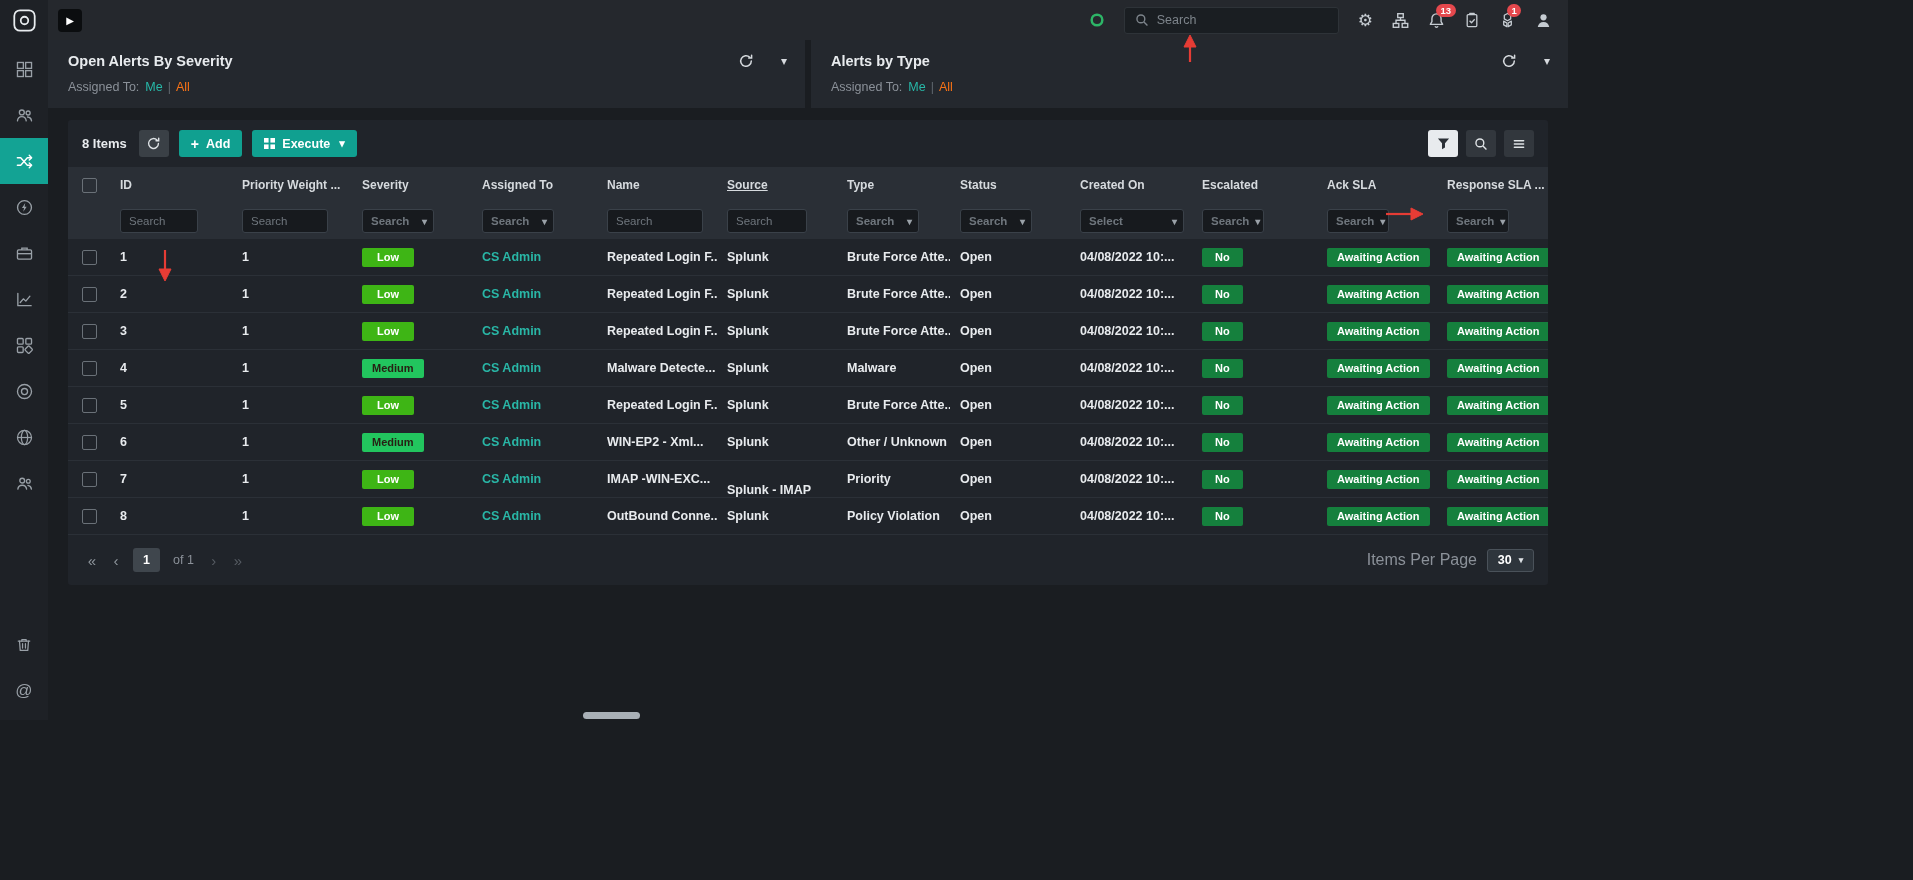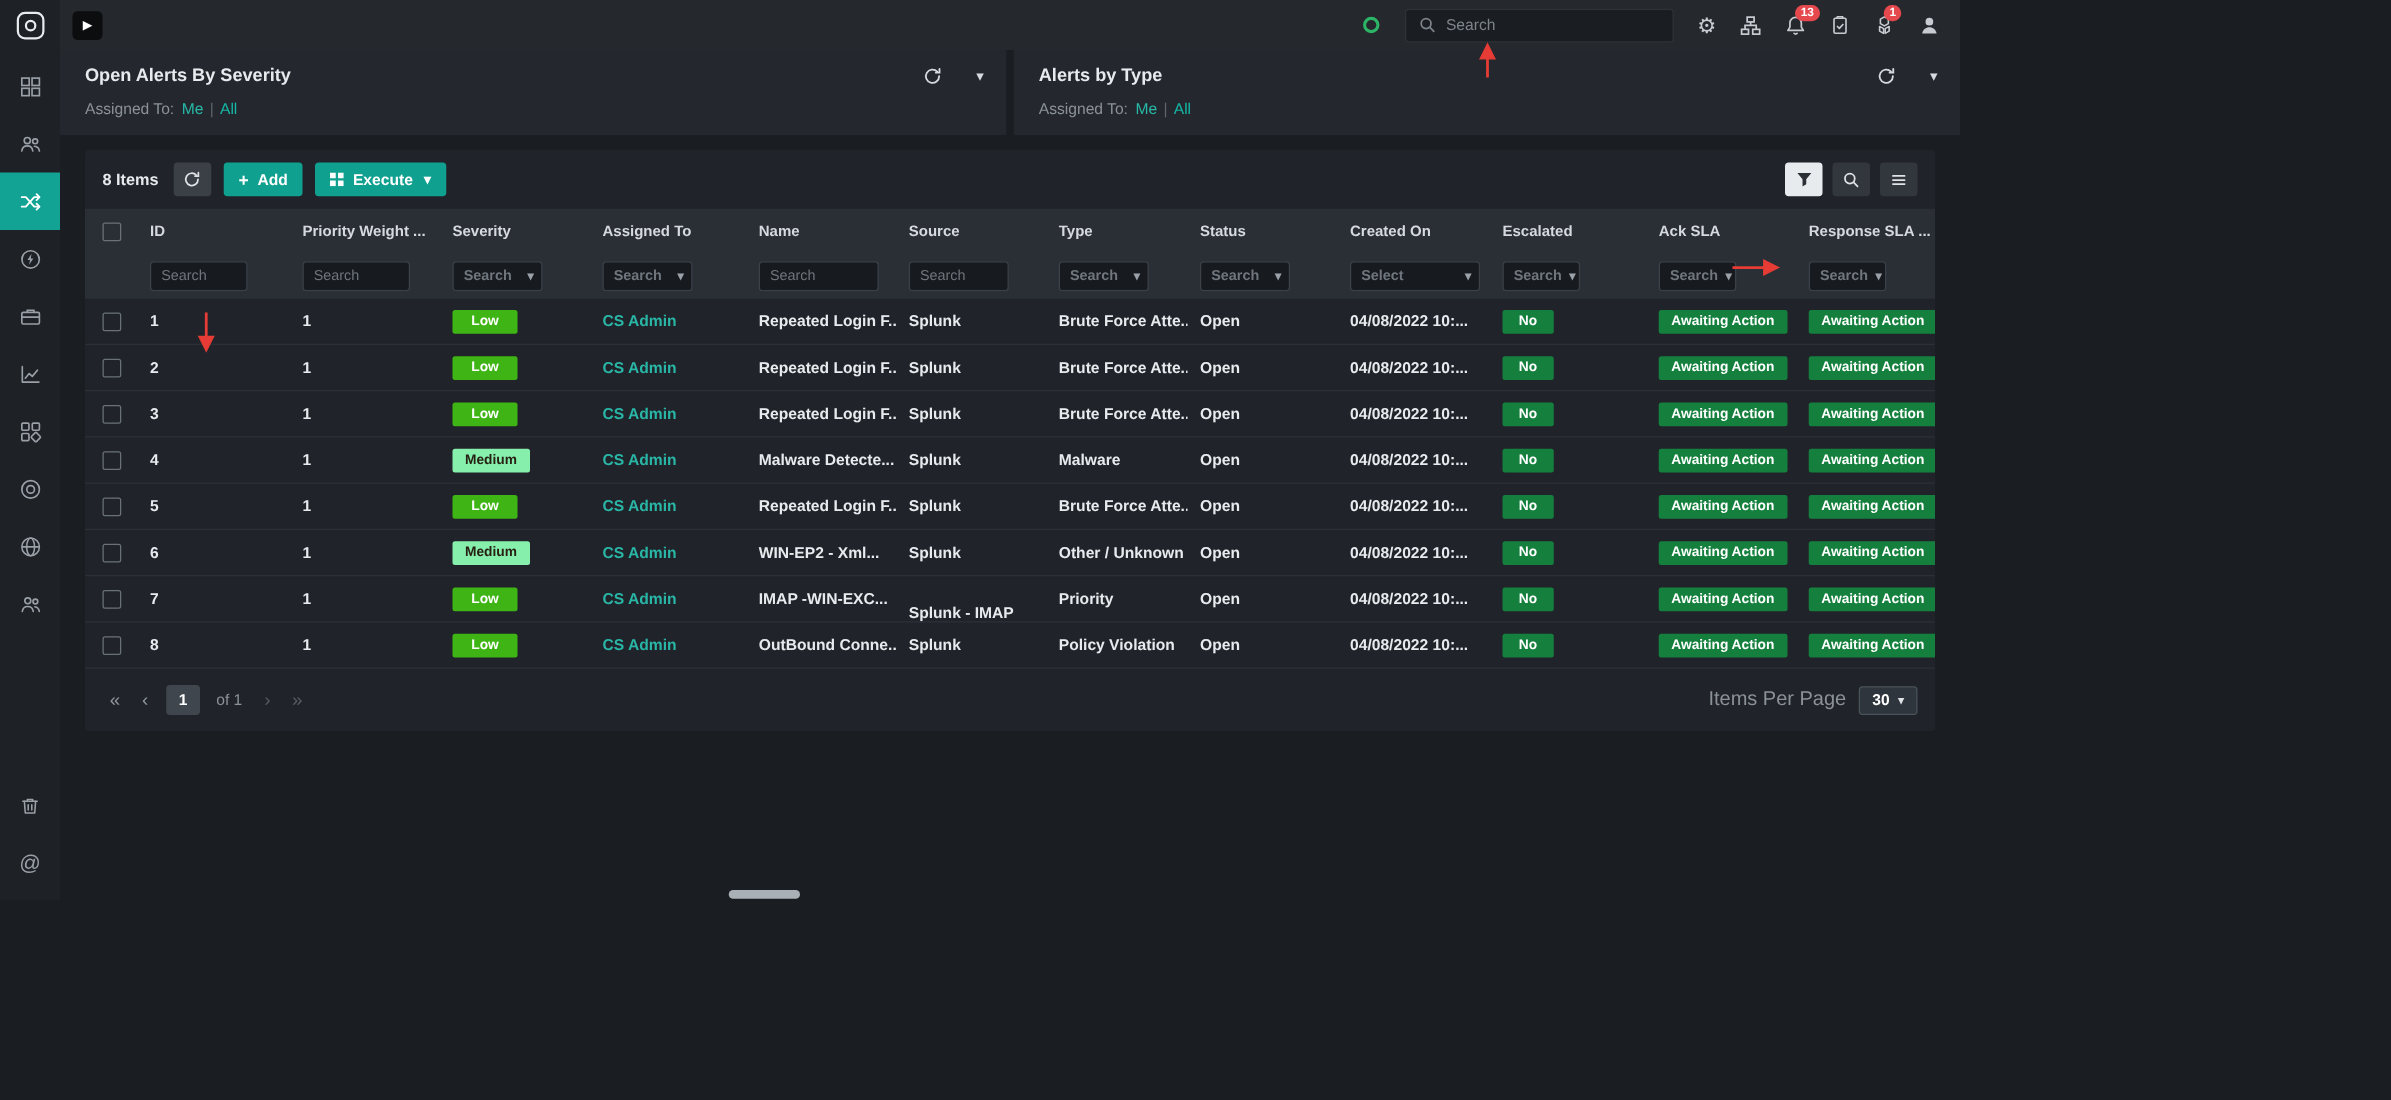--- a/index.html
+++ b/index.html
@@ -36,21 +36,21 @@
   .widgets{display:flex;gap:6px}
   .widget{flex:1;background:#24282e;padding:13px 18px 14px 20px}
   .widget-head{display:flex;align-items:center}
   .widget-title{font-size:14.5px;font-weight:700;color:#e8ebee}
   .widget-actions{margin-left:auto;display:flex;align-items:center;gap:28px;color:#d6dade}
   .w-refresh,.w-caret{cursor:pointer;display:flex;align-items:center}
   .w-caret{font-size:12px}
   .assigned-row{margin-top:11px;font-size:12.5px;color:#8b9199}
   .assigned-row .me{color:#27b8a8;margin-left:6px;cursor:pointer}
   .assigned-row .pipe{color:#5f666d;margin:0 5px}
-  .assigned-row .all{color:#14b8a6;cursor:pointer}
+  .assigned-row .all{color:#f97316;cursor:pointer}
 
   
   .table-card{margin:12px 20px 0 20px;background:#20242a;border-radius:3px;padding-bottom:2px}
   .table-toolbar{display:flex;align-items:center;padding:10px 14px;gap:10px}
   .items-count{font-size:13px;font-weight:700;color:#e8ebee;margin-right:2px}
   .tool-btn{height:27px;border:none;border-radius:3px;display:flex;align-items:center;justify-content:center;cursor:pointer}
   .btn-dark{width:30px;background:#3a4046;color:#dfe3e6}
   .btn-teal{background:#10a090;color:#fff;font-size:12.5px;font-weight:700;padding:0 12px;gap:7px}
   .btn-teal .plus{font-size:14px;font-weight:700;line-height:1}
   .btn-teal .caret{font-size:11px;margin-left:2px}
@@ -66,21 +66,21 @@
   .filter-input{height:24px;background:#171a1e;border:1px solid #3a4149;border-radius:3px;color:#cfd4d9;font-size:11.5px;padding:0 8px;outline:none}
   .filter-input::placeholder{color:#6f767d}
   .filter-select{height:24px;background:#171a1e;border:1px solid #3a4149;border-radius:3px;color:#6f767d;font-size:11.5px;display:flex;align-items:center;justify-content:space-between;padding:0 6px 0 8px;cursor:pointer}
   .fs-caret{color:#9aa1a8;font-size:10px;margin-left:6px}
 
   .tbody .tr{display:flex;align-items:center;height:37px;border-bottom:1px solid #2b3037;font-size:12.5px;font-weight:700;color:#e8ebee;cursor:pointer}
   .td{flex:none;display:flex;align-items:center;padding-left:10px;white-space:nowrap;overflow:hidden;height:100%}
   .teal{color:#29b6a6}
   .badge{display:inline-block;border-radius:2px;font-size:11px;font-weight:700;padding:4px 10px;line-height:1}
   .badge-green{background:#3eb515;color:#fff;min-width:52px;text-align:center}
-  .badge-yellow{background:#86efac;color:#272114;min-width:52px;text-align:right}
+  .badge-yellow{background:#22c55e;color:#272114;min-width:52px;text-align:right}
   .badge-gray{background:#15803d;color:#fff}
   .badge-sm{padding:4px 13px}
 
   
   .pagination{display:flex;align-items:center;padding:13px 14px 11px;gap:4px}
   .pg-btn{width:20px;height:24px;display:flex;align-items:center;justify-content:center;font-size:15px;color:#8f969d;cursor:pointer}
   .pg-btn.disabled{color:#565c63}
   .pg-current{width:27px;height:24px;background:#3f464d;border-radius:3px;color:#fff;font-size:12.5px;font-weight:700;display:flex;align-items:center;justify-content:center;margin:0 3px;cursor:pointer}
   .pg-of{font-size:12.5px;color:#8b9199;margin:0 6px}
   .pg-right{margin-left:auto;display:flex;align-items:center;gap:10px}
@@ -346,21 +346,21 @@
             </div>
             <div class="th" style="width: 120px;">
               <span>Severity</span>
             </div>
             <div class="th" style="width: 125px;">
               <span>Assigned To</span>
             </div>
             <div class="th" style="width: 120px;">
               <span>Name</span>
             </div>
-            <div class="th" style="width: 120px;">
+            <div class="th" style="width: 120px; text-decoration: underline;">
               <span>Source</span>
             </div>
             <div class="th" style="width: 113px;">
               <span>Type</span>
             </div>
             <div class="th" style="width: 120px;">
               <span>Status</span>
             </div>
             <div class="th" style="width: 122px;">
               <span>Created On</span>

